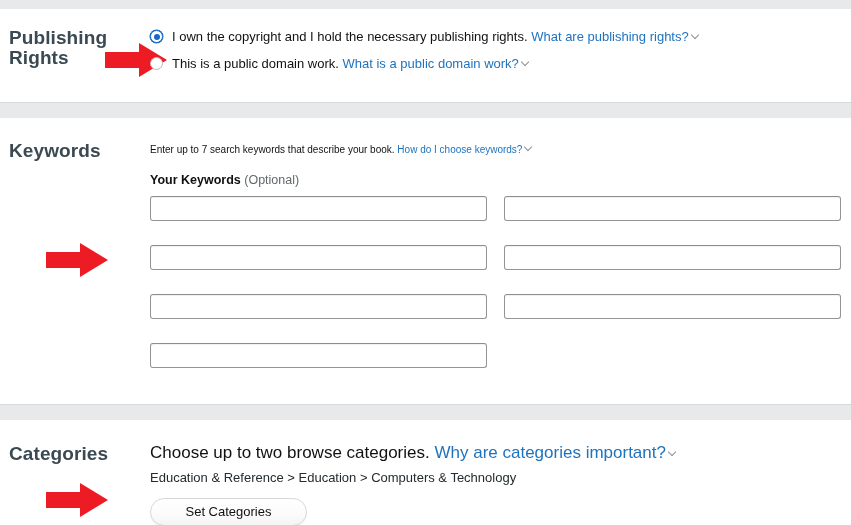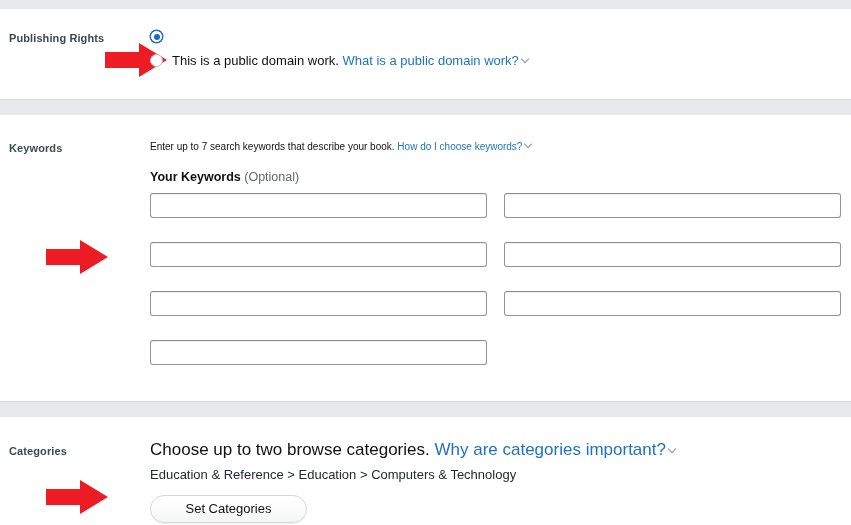--- a/index.html
+++ b/index.html
@@ -40,21 +40,21 @@
 
   .section-label-col {
     width: 150px;
     flex: 0 0 150px;
     box-sizing: border-box;
     padding-left: 9px;
     position: relative;
   }
 
   .section-title {
-    font-size: 11px;
+    font-size: 19px;
     font-weight: bold;
     color: #3b4a52;
     line-height: 20px;
     letter-spacing: .1px;
   }
 
   .section-body {
     flex: 1 1 auto;
     box-sizing: border-box;
     padding-right: 12px;
@@ -221,20 +221,23 @@
 
     <svg class="red-arrow" style="left:105px; top:14px;" viewBox="0 0 62 36">
       <polygon points="0,10 34,10 34,1 62,18 34,35 34,26 0,26" fill="#ed1c24"></polygon>
     </svg>
   </div>
 
   <div class="section-body">
 
     <div class="radio-row">
       <span class="radio-mark checked"></span>
+      <span class="radio-label"><span>I own the copyright and I hold the necessary publishing rights.</span>
+        <a class="help-link" href="#">What are publishing rights?</a><span class="caret"></span>
+      </span>
     </div>
 
     <div class="radio-row">
       <span class="radio-mark"></span>
       <span class="radio-label"><span>This is a public domain work.</span>
         <a class="help-link" href="#">What is a public domain work?</a><span class="caret"></span>
       </span>
     </div>
 
   </div>

